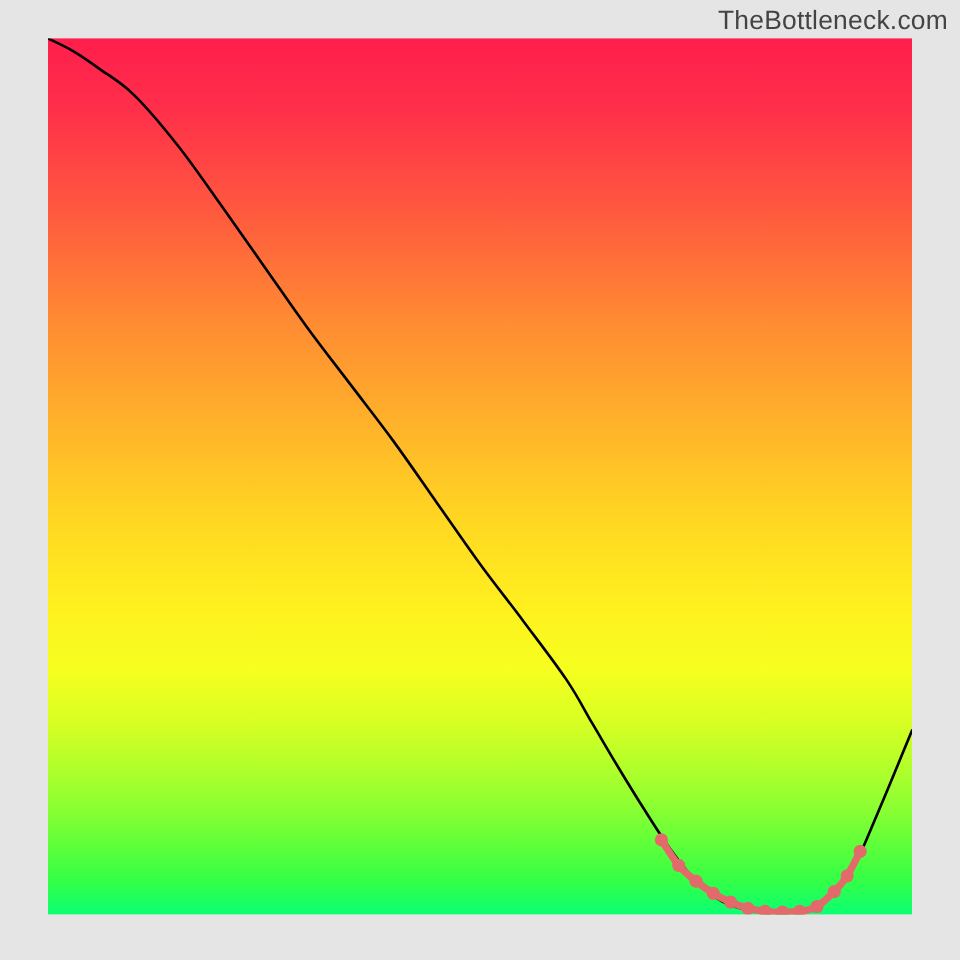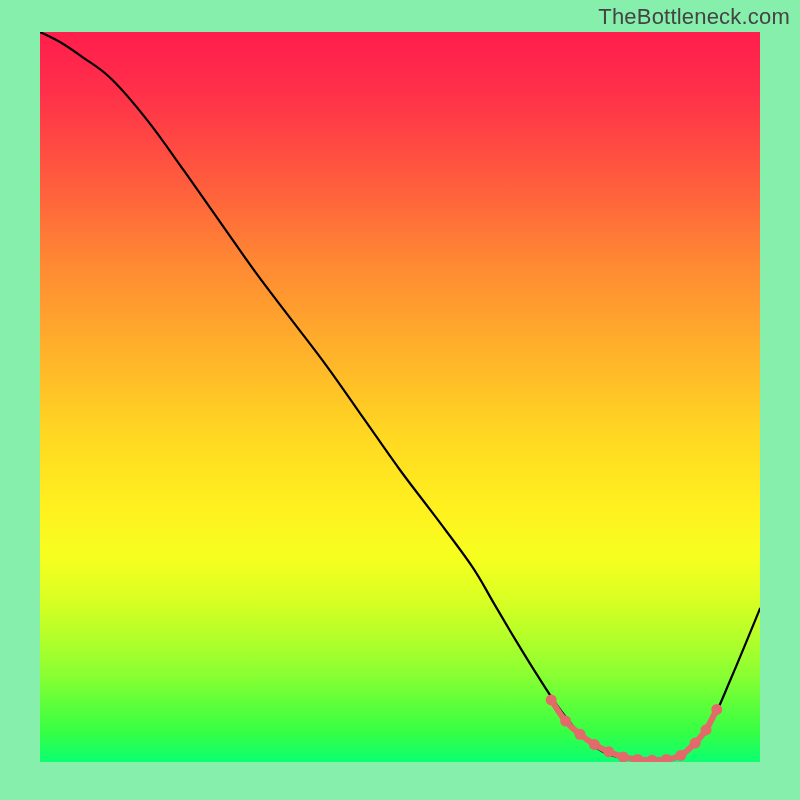--- a/index.html
+++ b/index.html
@@ -8,21 +8,21 @@
     width: 800px;
     height: 800px;
     background: #000;
     overflow: hidden;
     font-family: Arial, Helvetica, sans-serif;
   }
   .frame {
     position: relative;
     width: 800px;
     height: 800px;
-    background: #86efac;
+    background: #e5e5e5;
   }
   .watermark {
     position: absolute;
     top: 4px;
     right: 10px;
     color: #444;
     font-size: 22px;
     font-weight: 500;
     letter-spacing: 0.2px;
     z-index: 3;

